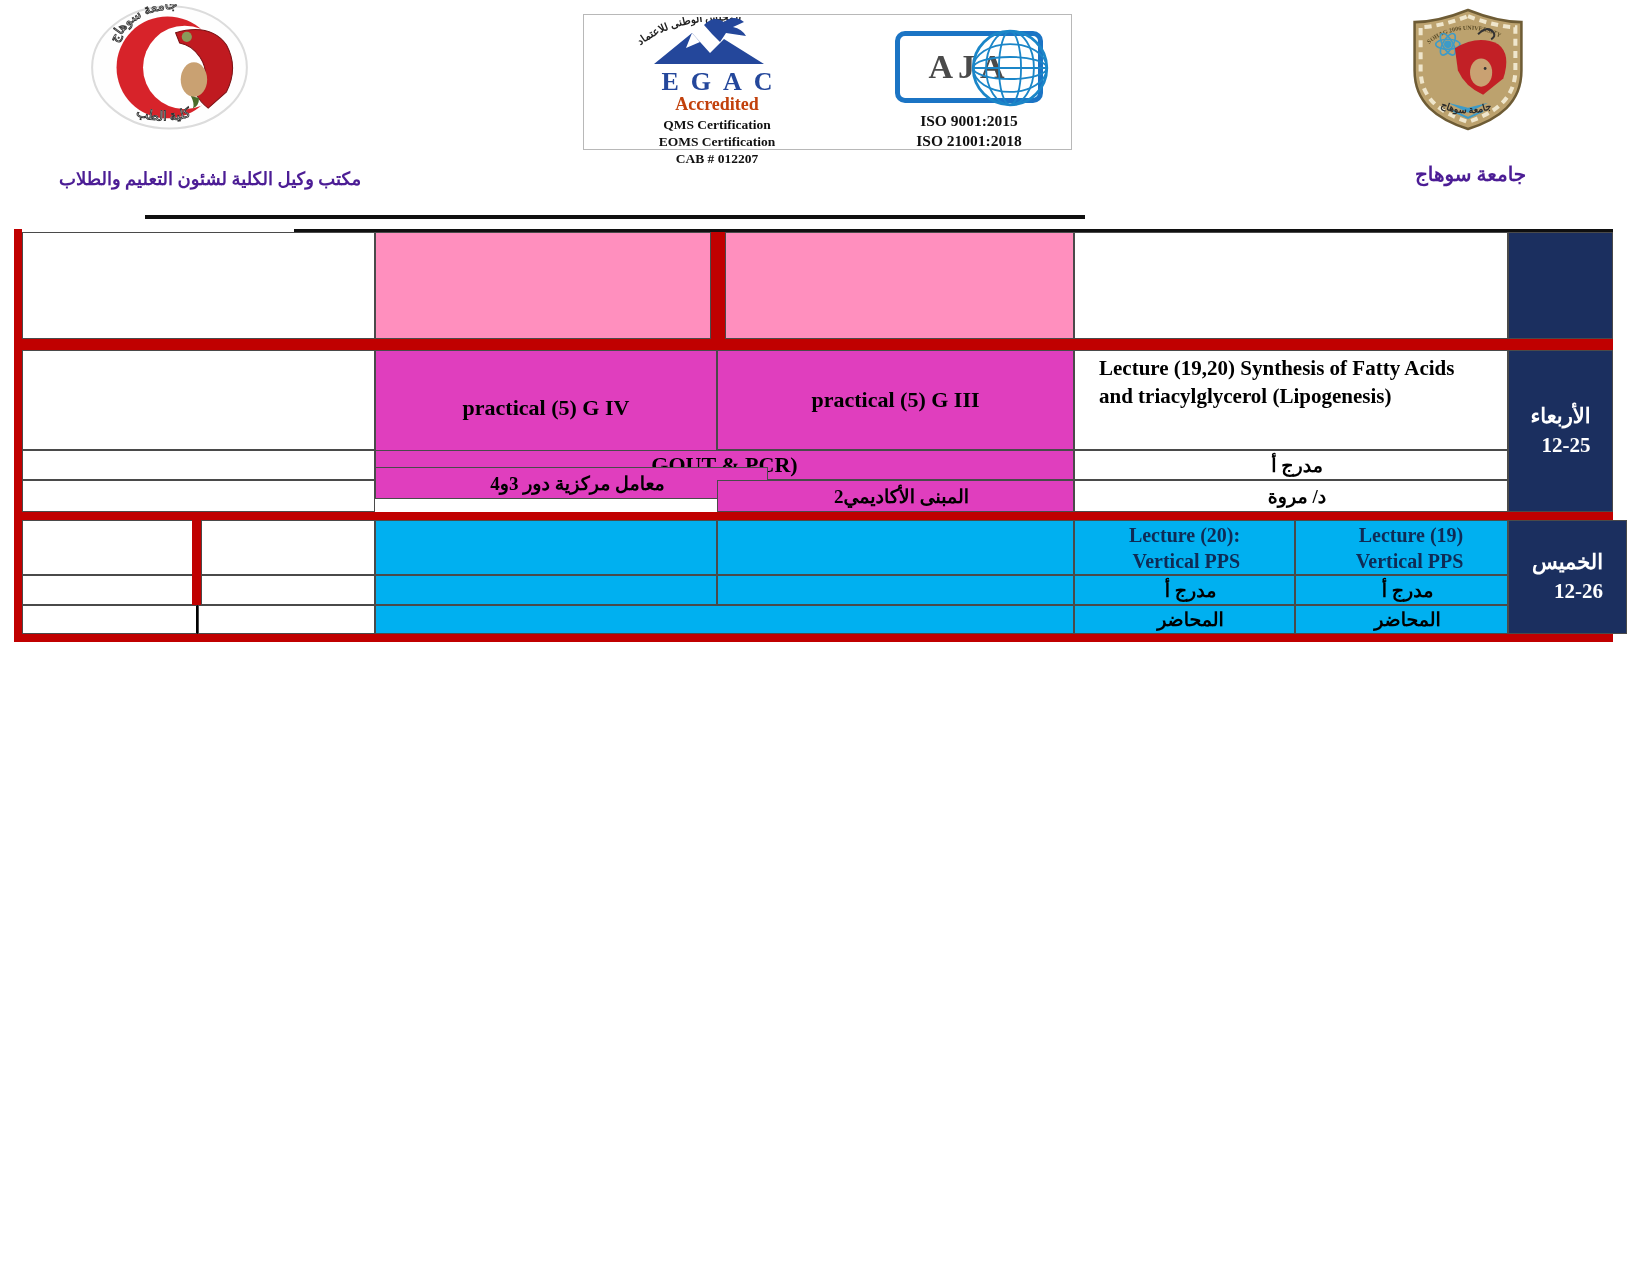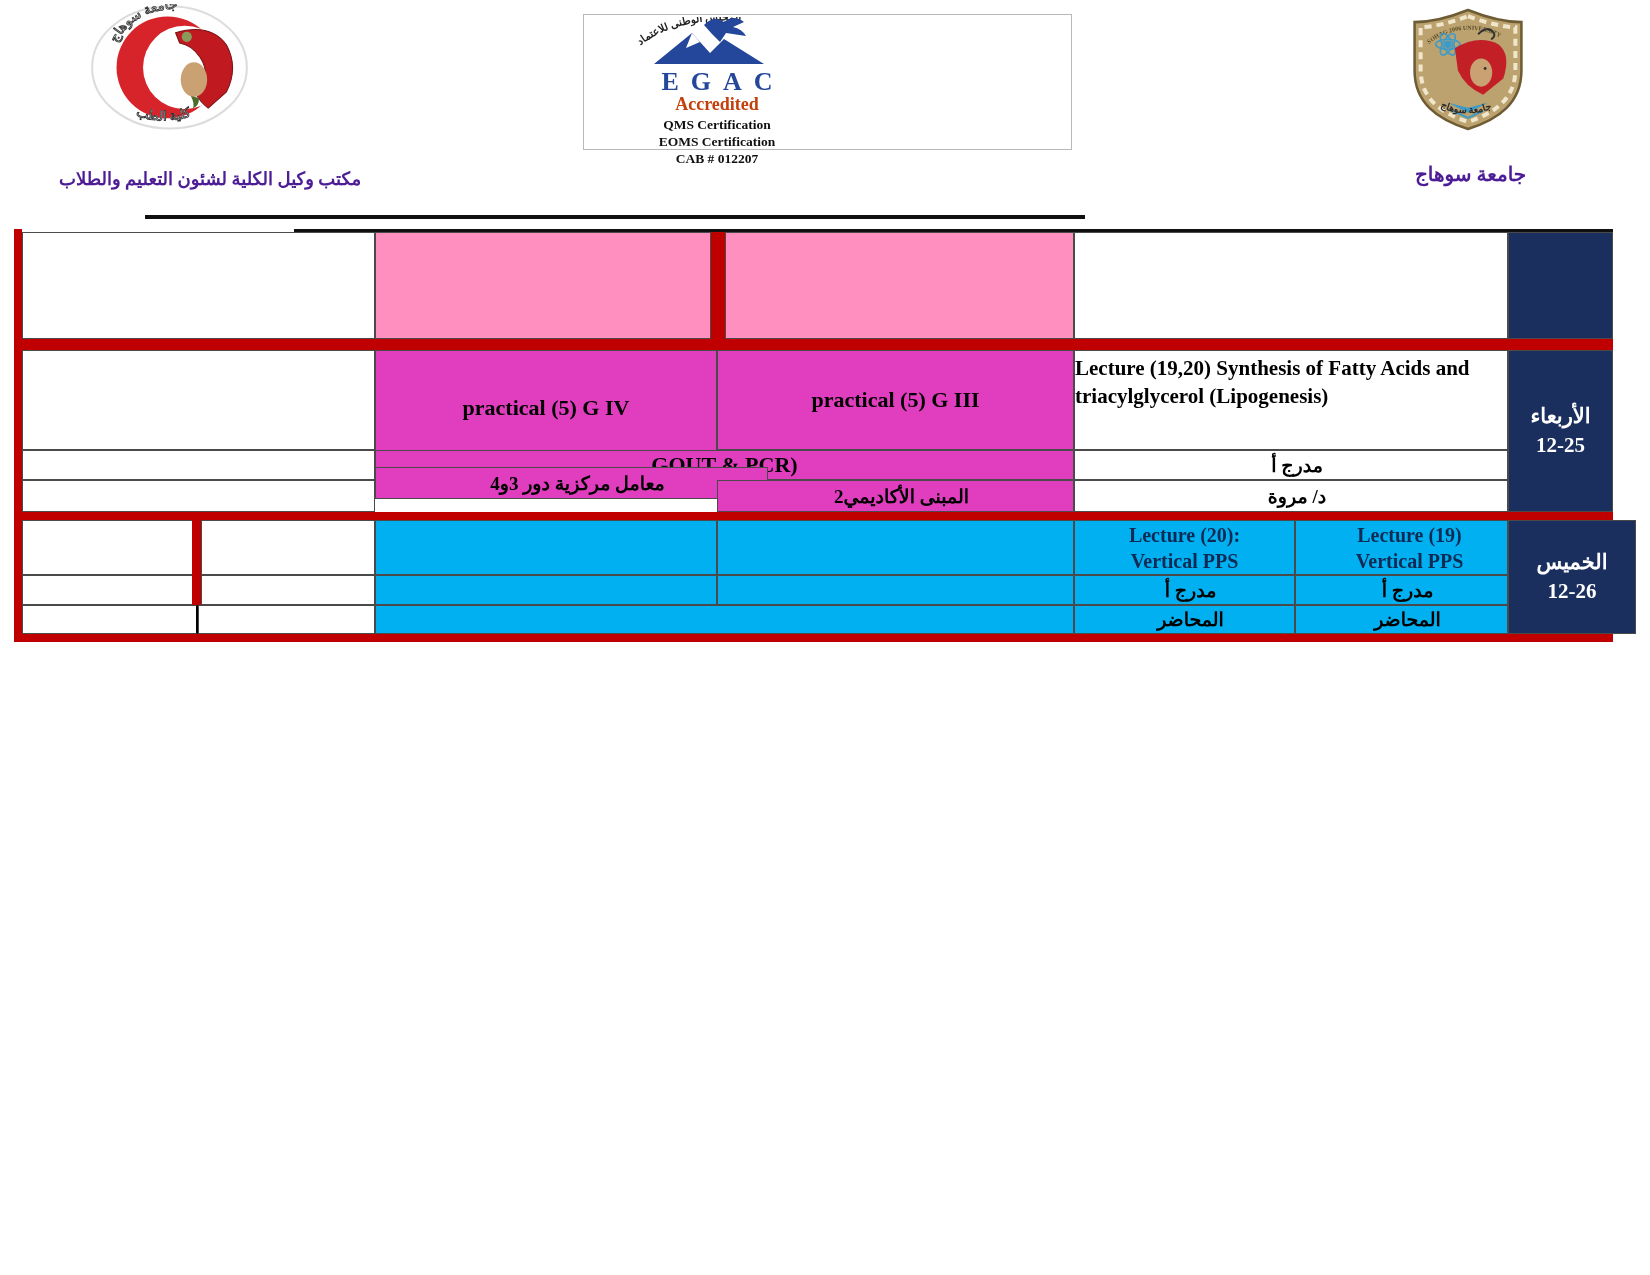--- a/index.html
+++ b/index.html
@@ -31,23 +31,23 @@
   .white{background:#ffffff;}
   .pink{background:var(--pink);}
   .magenta{background:var(--magenta);}
   .cyan{background:var(--cyan);}
   .navy{background:var(--navy);color:#ffffff;}
   .redbar{position:absolute;background:var(--red);z-index:6;}
   .blackbar{position:absolute;background:#101010;z-index:6;}
   .t22{font-size:22px;}
   .t19{font-size:19px;padding-left:12px;}
   .lecture-cell{align-items:flex-start;justify-content:flex-start;text-align:left;
-                padding:3px 0;font-size:21px;line-height:1.35;}
+                padding:3px 24px;font-size:21px;line-height:1.35;}
   .lecblue{color:#0F2B55;font-size:20px;line-height:1.25;}
-  .stack{display:flex;flex-direction:column;align-items:center;line-height:1.3;}
+  .stack{display:flex;flex-direction:column;align-items:flex-end;line-height:1.3;}
   .navy .stack{gap:2px;font-size:21px;}
   .ltr{direction:ltr;unicode-bidi:isolate;}
   .blackdiv-right{border-right:2px solid #000;}
 </style>
 </head>
 <body>
 
 <div class="page">
 
   <svg style="position:absolute;left:86px;top:4px;" width="168" height="138" viewBox="0 0 165 135">
@@ -84,20 +84,37 @@
         <polygon points="100,16 108,25 94,31" fill="#ffffff"></polygon>
       </svg>
       <div class="egac-letters">EGAC</div>
       <div class="egac-accredited">Accredited</div>
       <div class="egac-cert">
         <div>QMS Certification</div>
         <div>EOMS Certification</div>
         <div>CAB # 012207</div>
       </div>
     </div>
+    <div class="aja">
+      <div class="aja-frame">
+        <span class="aja-letters">AJA</span>
+        <svg class="globe" width="92" height="92" viewBox="0 0 100 100">
+          <circle cx="50" cy="50" r="40" fill="none" stroke="#1B86C8" stroke-width="3"></circle>
+          <ellipse cx="50" cy="50" rx="26" ry="40" fill="none" stroke="#1B86C8" stroke-width="2"></ellipse>
+          <ellipse cx="50" cy="50" rx="12" ry="40" fill="none" stroke="#1B86C8" stroke-width="2"></ellipse>
+          <ellipse cx="50" cy="50" rx="40" ry="26" fill="none" stroke="#1B86C8" stroke-width="2"></ellipse>
+          <ellipse cx="50" cy="50" rx="40" ry="12" fill="none" stroke="#1B86C8" stroke-width="2"></ellipse>
+          <line x1="10" y1="50" x2="90" y2="50" stroke="#1B86C8" stroke-width="2"></line>
+        </svg>
+      </div>
+      <div class="aja-iso">
+        <div>ISO 9001:2015</div>
+        <div>ISO 21001:2018</div>
+      </div>
+    </div>
   </div>
 
   <svg style="position:absolute;left:1402px;top:6px;" width="132" height="126" viewBox="0 0 130 125">
     <path d="M65,4 C85,12 105,16 118,16 L118,64 C118,96 96,112 65,122 C34,112 12,96 12,64 L12,16 C25,16 45,12 65,4 Z" fill="#BCA26E" stroke="#6E5C35" stroke-width="2.5"></path>
     <path d="M65,10 C83,17 101,21 112,21 L112,63 C112,92 92,106 65,115 C38,106 18,92 18,63 L18,21 C29,21 47,17 65,10 Z" fill="none" stroke="#EFE6CC" stroke-width="4" stroke-dasharray="7 5"></path>
     <defs>
       <path id="uniTop" d="M24,40 A52,40 0 0 1 106,38" fill="none"></path>
       <path id="uniBot" d="M34,98 A44,30 0 0 0 98,96" fill="none"></path>
     </defs>
     <text font-size="6" font-weight="bold" fill="#5a4c28">
@@ -169,21 +186,21 @@
         <span>Lecture (20):</span>
         <span>Vertical PPS</span>
       </div>
     </div>
     <div class="cell cyan lecblue" style="left:1281px;top:291px;width:213px;height:55px;padding-left:16px;">
       <div class="stack">
         <span>Lecture (19)</span>
         <span>Vertical PPS</span>
       </div>
     </div>
-    <div class="cell navy" style="left:1494px;top:291px;width:128px;height:114px;">
+    <div class="cell navy" style="left:1494px;top:291px;width:119px;height:114px;">
       <div class="stack">
         <span dir="rtl">الخميس</span>
         <span class="ltr">12-26</span>
       </div>
     </div>
 
     <div class="cell white" style="left:8px;top:346px;width:171px;height:30px;"></div>
     <div class="cell white" style="left:187px;top:346px;width:174px;height:30px;"></div>
     <div class="cell cyan" style="left:361px;top:346px;width:342px;height:30px;"></div>
     <div class="cell cyan" style="left:703px;top:346px;width:357px;height:30px;"></div>

